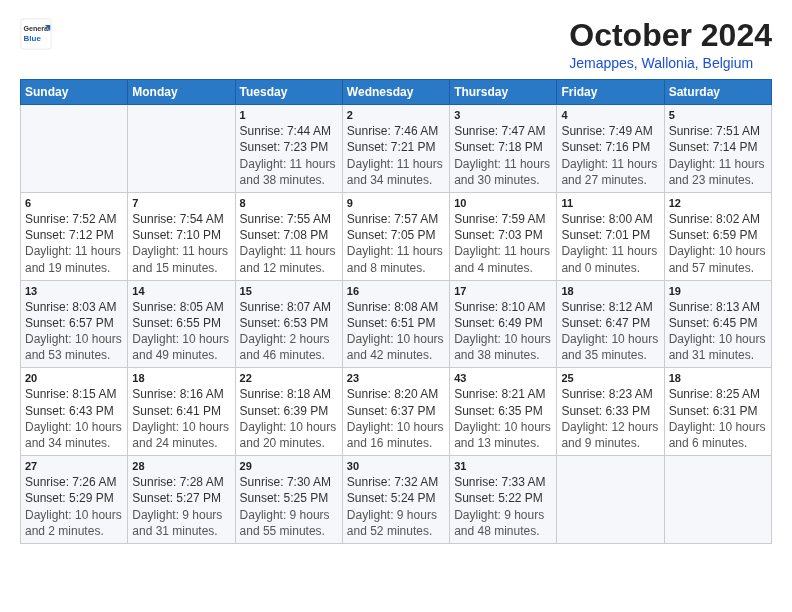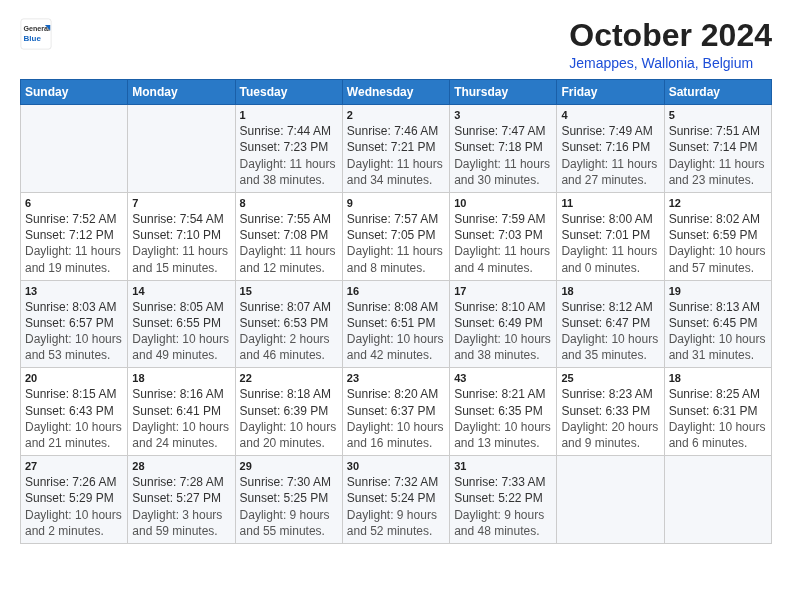--- a/index.html
+++ b/index.html
@@ -201,55 +201,55 @@
             <div class="cell-content">Sunrise: 8:12 AM<br>Sunset: 6:47 PM<br><span class="daylight">Daylight: 10 hours and 35 minutes.</span></div>
           </td>
           <td>
             <div class="day-number">19</div>
             <div class="cell-content">Sunrise: 8:13 AM<br>Sunset: 6:45 PM<br><span class="daylight">Daylight: 10 hours and 31 minutes.</span></div>
           </td>
         </tr>
         <tr>
           <td>
             <div class="day-number">20</div>
-            <div class="cell-content">Sunrise: 8:15 AM<br>Sunset: 6:43 PM<br><span class="daylight">Daylight: 10 hours and 21 minutes.</span></div>
+            <div class="cell-content">Sunrise: 8:15 AM<br>Sunset: 6:43 PM<br><span class="daylight">Daylight: 10 hours and 34 minutes.</span></div>
           </td>
           <td>
             <div class="day-number">18</div>
             <div class="cell-content">Sunrise: 8:16 AM<br>Sunset: 6:41 PM<br><span class="daylight">Daylight: 10 hours and 24 minutes.</span></div>
           </td>
           <td>
             <div class="day-number">22</div>
             <div class="cell-content">Sunrise: 8:18 AM<br>Sunset: 6:39 PM<br><span class="daylight">Daylight: 10 hours and 20 minutes.</span></div>
           </td>
           <td>
             <div class="day-number">23</div>
             <div class="cell-content">Sunrise: 8:20 AM<br>Sunset: 6:37 PM<br><span class="daylight">Daylight: 10 hours and 16 minutes.</span></div>
           </td>
           <td>
             <div class="day-number">43</div>
             <div class="cell-content">Sunrise: 8:21 AM<br>Sunset: 6:35 PM<br><span class="daylight">Daylight: 10 hours and 13 minutes.</span></div>
           </td>
           <td>
             <div class="day-number">25</div>
-            <div class="cell-content">Sunrise: 8:23 AM<br>Sunset: 6:33 PM<br><span class="daylight">Daylight: 20 hours and 9 minutes.</span></div>
+            <div class="cell-content">Sunrise: 8:23 AM<br>Sunset: 6:33 PM<br><span class="daylight">Daylight: 12 hours and 9 minutes.</span></div>
           </td>
           <td>
             <div class="day-number">18</div>
             <div class="cell-content">Sunrise: 8:25 AM<br>Sunset: 6:31 PM<br><span class="daylight">Daylight: 10 hours and 6 minutes.</span></div>
           </td>
         </tr>
         <tr>
           <td>
             <div class="day-number">27</div>
             <div class="cell-content">Sunrise: 7:26 AM<br>Sunset: 5:29 PM<br><span class="daylight">Daylight: 10 hours and 2 minutes.</span></div>
           </td>
           <td>
             <div class="day-number">28</div>
-            <div class="cell-content">Sunrise: 7:28 AM<br>Sunset: 5:27 PM<br><span class="daylight">Daylight: 3 hours and 59 minutes.</span></div>
+            <div class="cell-content">Sunrise: 7:28 AM<br>Sunset: 5:27 PM<br><span class="daylight">Daylight: 9 hours and 31 minutes.</span></div>
           </td>
           <td>
             <div class="day-number">29</div>
             <div class="cell-content">Sunrise: 7:30 AM<br>Sunset: 5:25 PM<br><span class="daylight">Daylight: 9 hours and 55 minutes.</span></div>
           </td>
           <td>
             <div class="day-number">30</div>
             <div class="cell-content">Sunrise: 7:32 AM<br>Sunset: 5:24 PM<br><span class="daylight">Daylight: 9 hours and 52 minutes.</span></div>
           </td>
           <td>

